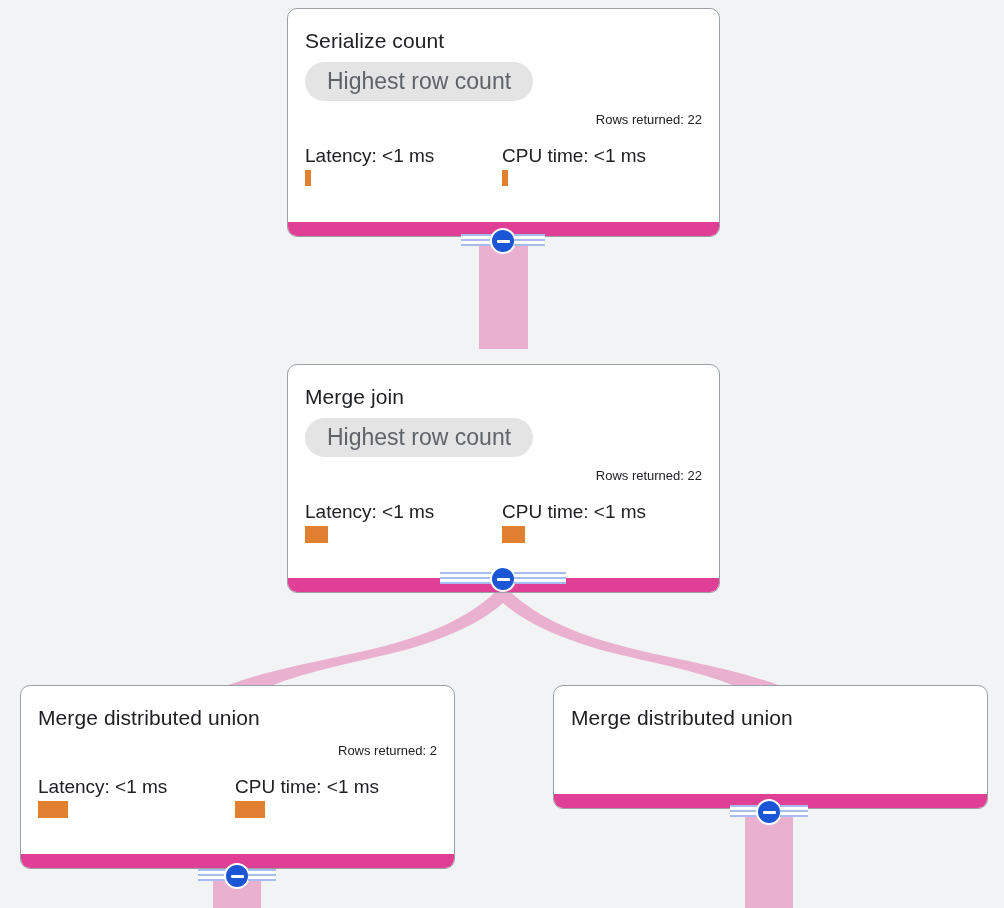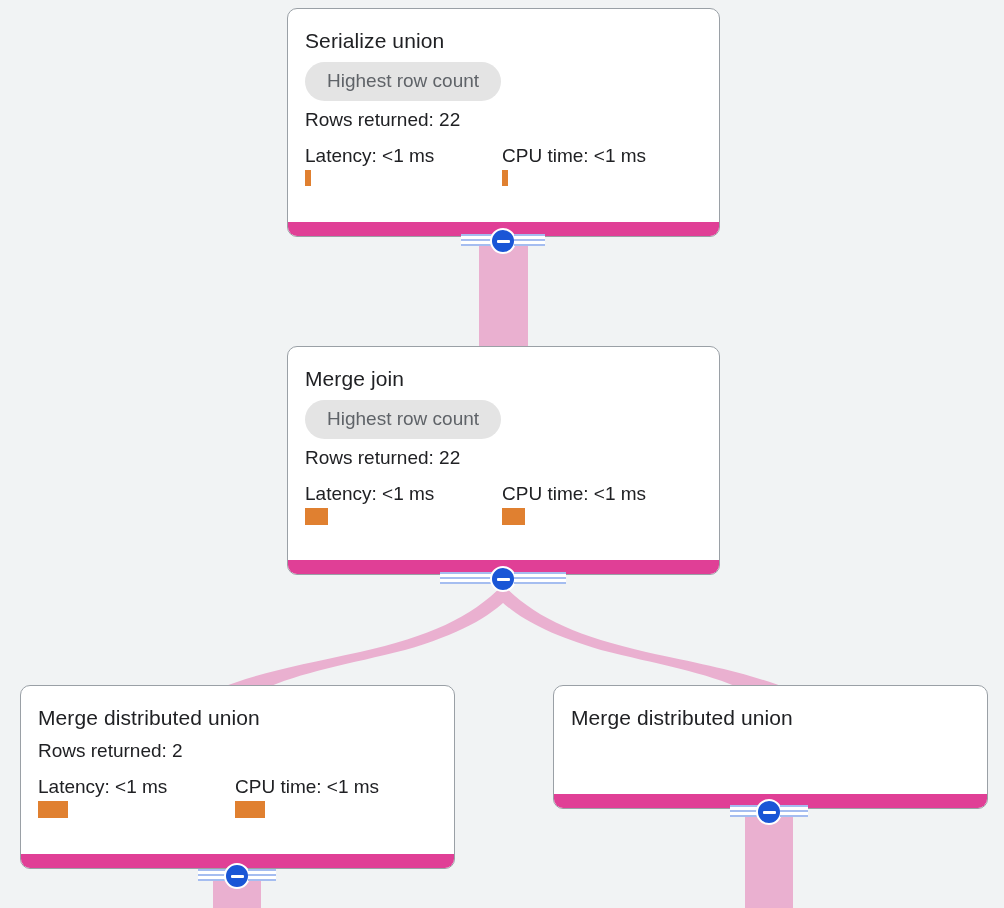--- a/index.html
+++ b/index.html
@@ -50,33 +50,34 @@
     color: #202124;
     letter-spacing: 0.1px;
     line-height: 26px;
     margin: 0 0 8px 0;
     white-space: nowrap;
   }
   .badge {
     display: inline-block;
     background: #e4e4e4;
     color: #5f6368;
-    font-size: 19px;
+    font-size: 23px;
     line-height: 20px;
     padding: 9px 22px 10px 22px;
     border-radius: 20px;
     margin: 0 0 7px 0;
     white-space: nowrap;
   }
   .rows {
-    font-size: 19px;
+    font-size: 13px;
     color: #202124;
     line-height: 24px;
     margin: 0 0 13px 0;
     white-space: nowrap;
+    text-align: right;
   }
   .metrics {
     display: flex;
     flex-direction: row;
   }
   .metric { position: relative; }
   .metric-label {
     font-size: 19px;
     color: #202124;
     line-height: 22px;
@@ -159,38 +160,38 @@
              C 546,634 514,616 494,594
              Z"></path>
 
     <rect x="213" y="876" width="48" height="32" fill="#eab0d0"></rect>
 
     <rect x="745" y="812" width="48" height="96" fill="#eab0d0"></rect>
   </svg>
 
   <div class="node" style="left: 287px; top: 8px; width: 433px; height: 229px;">
     <div class="node-body">
-      <div class="node-title">Serialize union</div>
+      <div class="node-title">Serialize count</div>
       <div class="badge" style="background: rgb(228, 228, 228);">Highest row count</div>
       <div class="rows">Rows returned: 22</div>
       <div class="metrics">
         <div class="metric" style="width: 197px;">
           <div class="metric-label">Latency: &lt;1 ms</div>
           <div class="metric-bar" style="width: 6px; height: 16px; background: rgb(224, 128, 48);"></div>
         </div>
         <div class="metric" style="width: 197px;">
           <div class="metric-label">CPU time: &lt;1 ms</div>
           <div class="metric-bar" style="width: 6px; height: 16px; background: rgb(224, 128, 48);"></div>
         </div>
       </div>
     </div>
     <div class="node-footer" style="height: 14px; background: rgb(224, 63, 150);"></div>
   </div>
 
-  <div class="node" style="left: 287px; top: 346px; width: 433px; height: 229px;">
+  <div class="node" style="left: 287px; top: 364px; width: 433px; height: 229px;">
     <div class="node-body">
       <div class="node-title">Merge join</div>
       <div class="badge" style="background: rgb(228, 228, 228);">Highest row count</div>
       <div class="rows">Rows returned: 22</div>
       <div class="metrics">
         <div class="metric" style="width: 197px;">
           <div class="metric-label">Latency: &lt;1 ms</div>
           <div class="metric-bar" style="width: 23px; height: 17px; background: rgb(224, 128, 48);"></div>
         </div>
         <div class="metric" style="width: 197px;">

